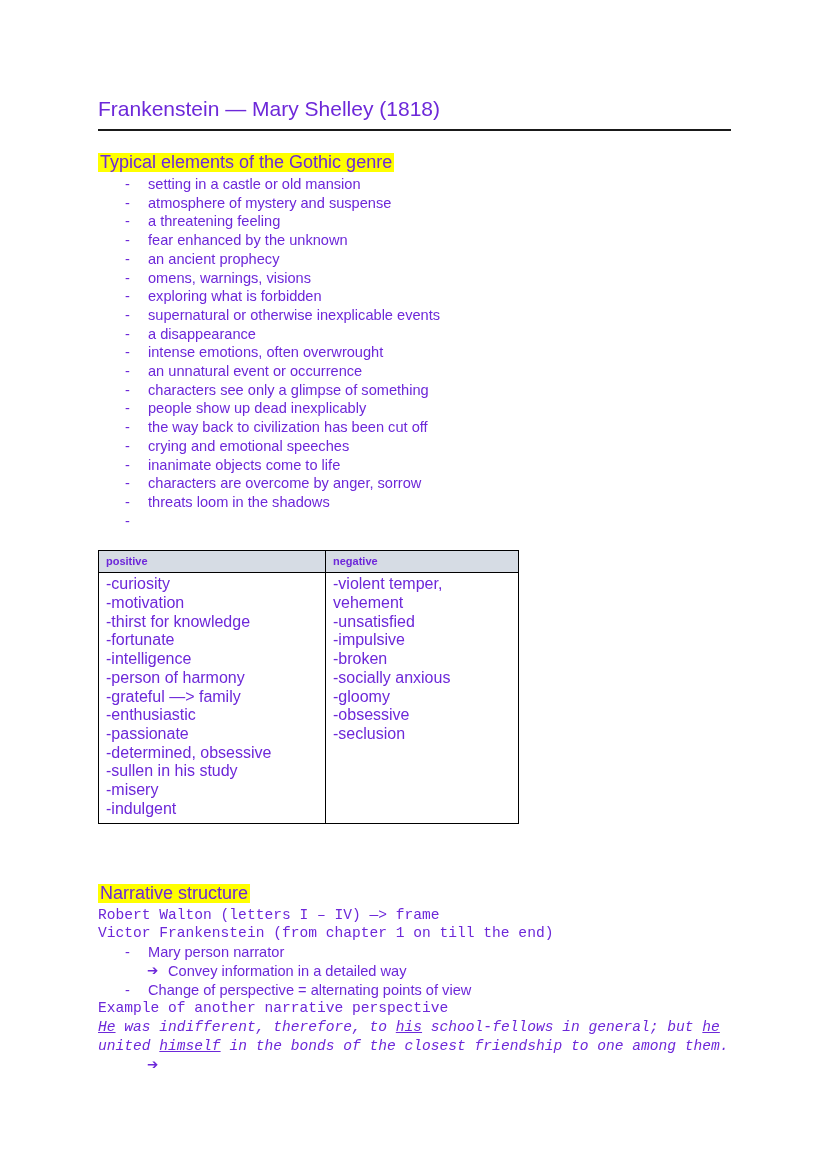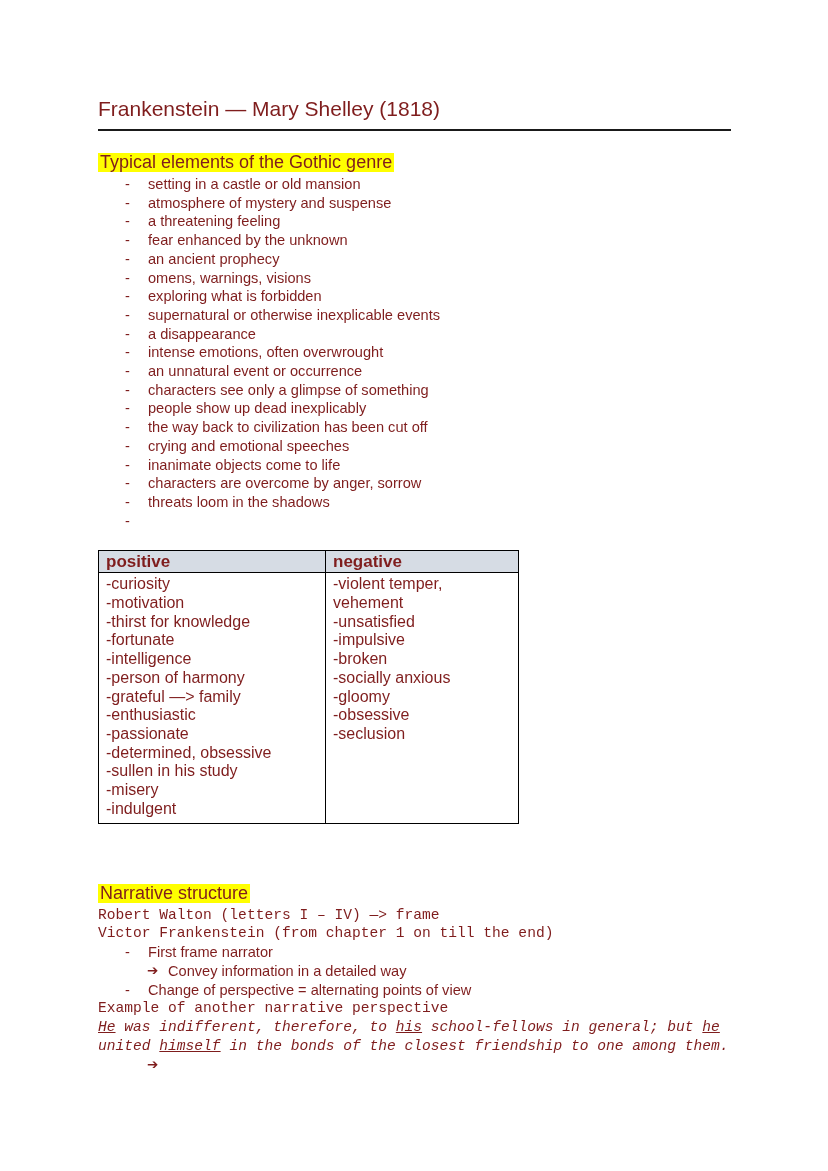--- a/index.html
+++ b/index.html
@@ -1,17 +1,17 @@
 <!DOCTYPE html>
 <html><head>
 <meta charset="utf-8">
 <style>
   html, body { margin: 0; padding: 0; background: #ffffff; }
   .page {
-    width: 828px; height: 1171px; background: #ffffff; color: #7f1d1d;
+    width: 828px; height: 1171px; background: #ffffff; color: #6d28d9;
     font-family: "Liberation Sans", sans-serif;
     box-sizing: border-box; padding: 96px 0 0 98px;
     position: relative; overflow: hidden;
   }
   .title {
     font-size: 21px; font-weight: 400; margin: 0 0 22px 0;
     padding-bottom: 7px; border-bottom: 2px solid #1a1a1a;
     width: 633px; line-height: 26px;
   }
   .hl {
@@ -21,21 +21,21 @@
   .dash-list { margin-top: 3px; }
   .dash-item { display: flex; padding-left: 27px; font-size: 14.6px; line-height: 18.7px; }
   .dash-item .marker { width: 23px; flex: none; }
   .dash-item .itxt { flex: 1; }
   .arrow-item { display: flex; padding-left: 49px; font-size: 14.6px; line-height: 18.8px; }
   .arrow-item .amarker { width: 21px; flex: none; font-size: 13.5px; }
   .traits { margin-top: 20px; }
   .traits table { border-collapse: collapse; width: 421px; margin-top: 18px; table-layout: fixed; }
   .traits th, .traits td { border: 1px solid #000; }
   .traits th {
-    background: #d6dce4; text-align: left; font-size: 17px;
+    background: #d6dce4; text-align: left; font-size: 11px;
     font-weight: 700; padding: 1px 7px; line-height: 19px;
   }
   .traits th.col-pos { width: 212px; }
   .traits td { vertical-align: top; padding: 2px 7px 4px 7px; font-size: 16px; }
   .cell-line { line-height: 18.7px; }
   .narrative { margin-top: 60px; }
   .narrative .hl { margin-bottom: 3px; }
   .narrative p { margin: 0; font-size: 14.6px; line-height: 18.8px; font-family: Liberation Mono, monospace; }
   .quote { font-style: italic; width: 648px; }
   .quote .u { text-decoration: underline; }
@@ -208,21 +208,21 @@
       </tbody>
     </table>
   </div>
 
   <div class="section narrative">
     <span class="hl">Narrative structure</span>
     <p>Robert Walton (letters I – IV) —&gt; frame</p>
     <p>Victor Frankenstein (from chapter 1 on till the end)</p>
     <div class="dash-item">
       <span class="marker">-</span>
-      <span class="itxt">First frame narrator</span>
+      <span class="itxt">Mary person narrator</span>
     </div>
     <div class="arrow-item">
       <span class="amarker">➔</span>
       <span>Convey information in a detailed way</span>
     </div>
     <div class="dash-item">
       <span class="marker">-</span>
       <span class="itxt">Change of perspective = alternating points of view</span>
     </div>
     <p>Example of another narrative perspective</p>

